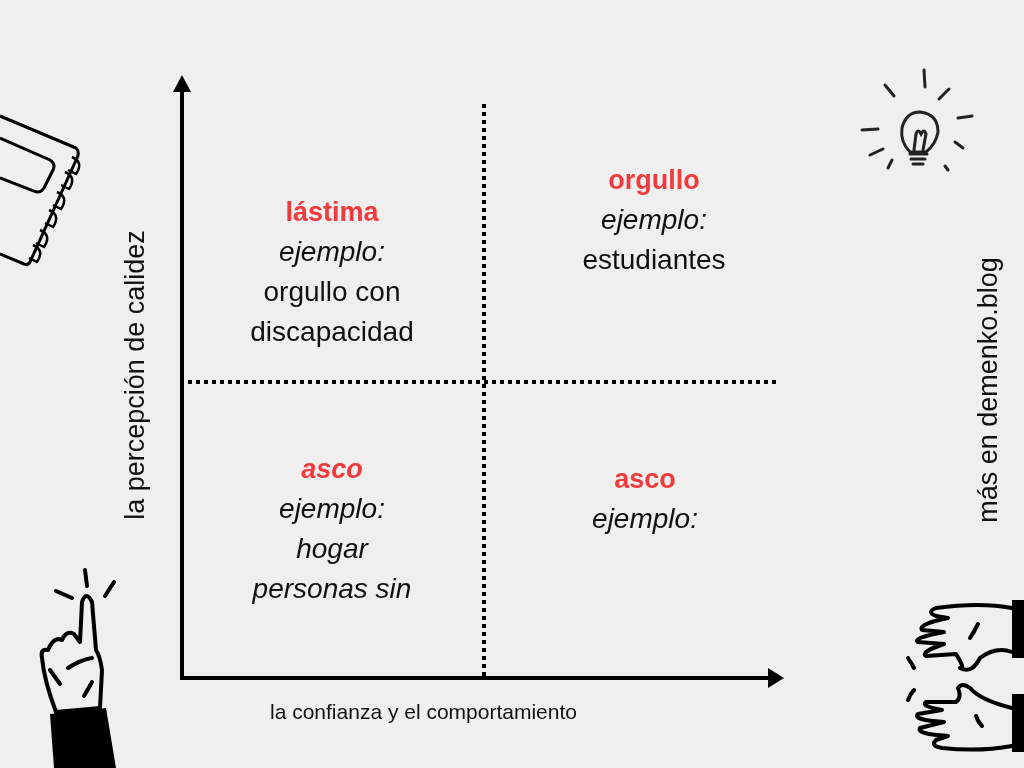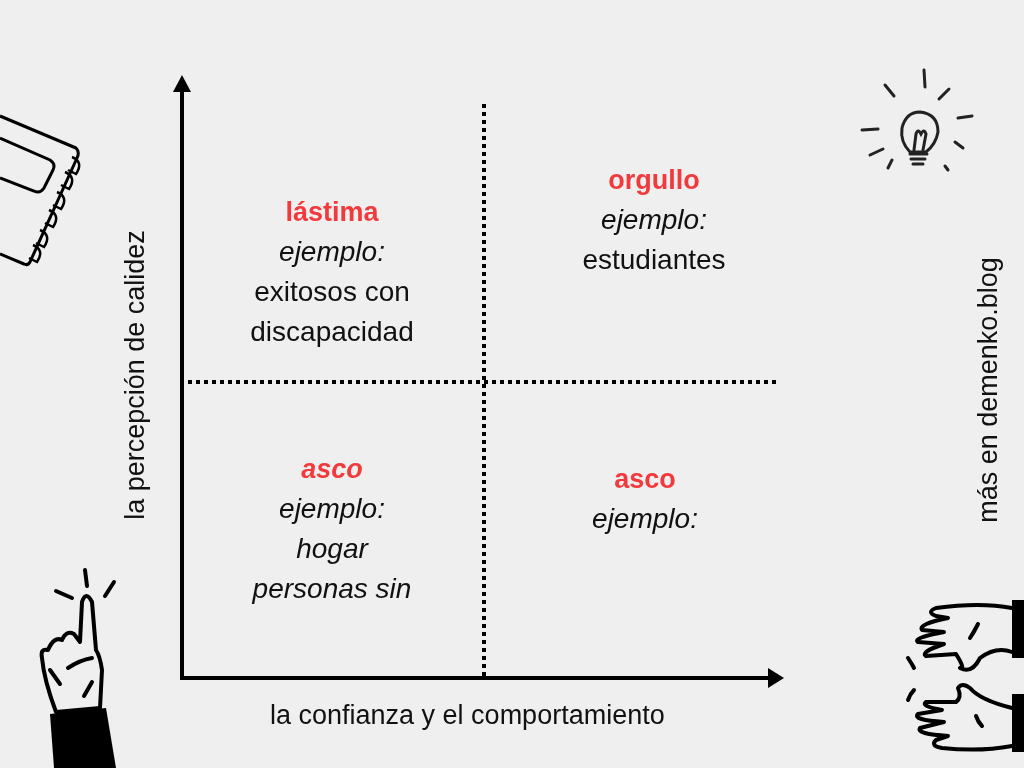--- a/index.html
+++ b/index.html
@@ -12,21 +12,21 @@
   .abs { position: absolute; }
   svg.lines { position: absolute; left: 0; top: 0; }
   .quad {
     position: absolute; text-align: center; font-size: 28px; line-height: 40px;
     color: #111;
   }
   .quad .title { color: #f23a3c; font-weight: bold; font-size: 27px; }
   .quad .ex.italic { font-style: italic; }
   .axis-label-x {
     position: absolute; left: 270px; top: 700px; width: 480px;
-    font-size: 27px; text-align: left; color: #111;
+    font-size: 21px; text-align: left; color: #111;
   }
   .axis-label-y {
     position: absolute; left: 135px; top: 375px;
     transform: translate(-50%, -50%) rotate(-90deg);
     white-space: nowrap; font-size: 27px; color: #111;
   }
   .side-note {
     position: absolute; left: 988px; top: 390px;
     transform: translate(-50%, -50%) rotate(-90deg);
     white-space: nowrap; font-size: 27px; color: #111;
@@ -44,21 +44,21 @@
   <polygon points="784,678 768,668 768,688" fill="#000"></polygon>
 
   <line x1="484" y1="104" x2="484" y2="676" stroke="#000" stroke-width="4" stroke-dasharray="4,4"></line>
 
   <line x1="188" y1="382" x2="780" y2="382" stroke="#000" stroke-width="4" stroke-dasharray="4,4"></line>
 </svg>
 
 <div class="quad" style="left:222px; top:157px; width:220px;margin-top:35px;">
   <div class="title">lástima</div>
   <div class="ex italic">ejemplo:</div>
-  <div>exitosos con</div>
+  <div>orgullo con</div>
   <div>discapacidad</div>
 </div>
 
 <div class="quad" style="left:534px; top:160px; width:240px;">
   <div class="title">orgullo</div>
   <div class="ex italic">ejemplo:</div>
   <div>estudiantes</div>
 </div>
 
 <div class="quad" style="left:222px; top:449px; width:220px;font-style:italic;">

